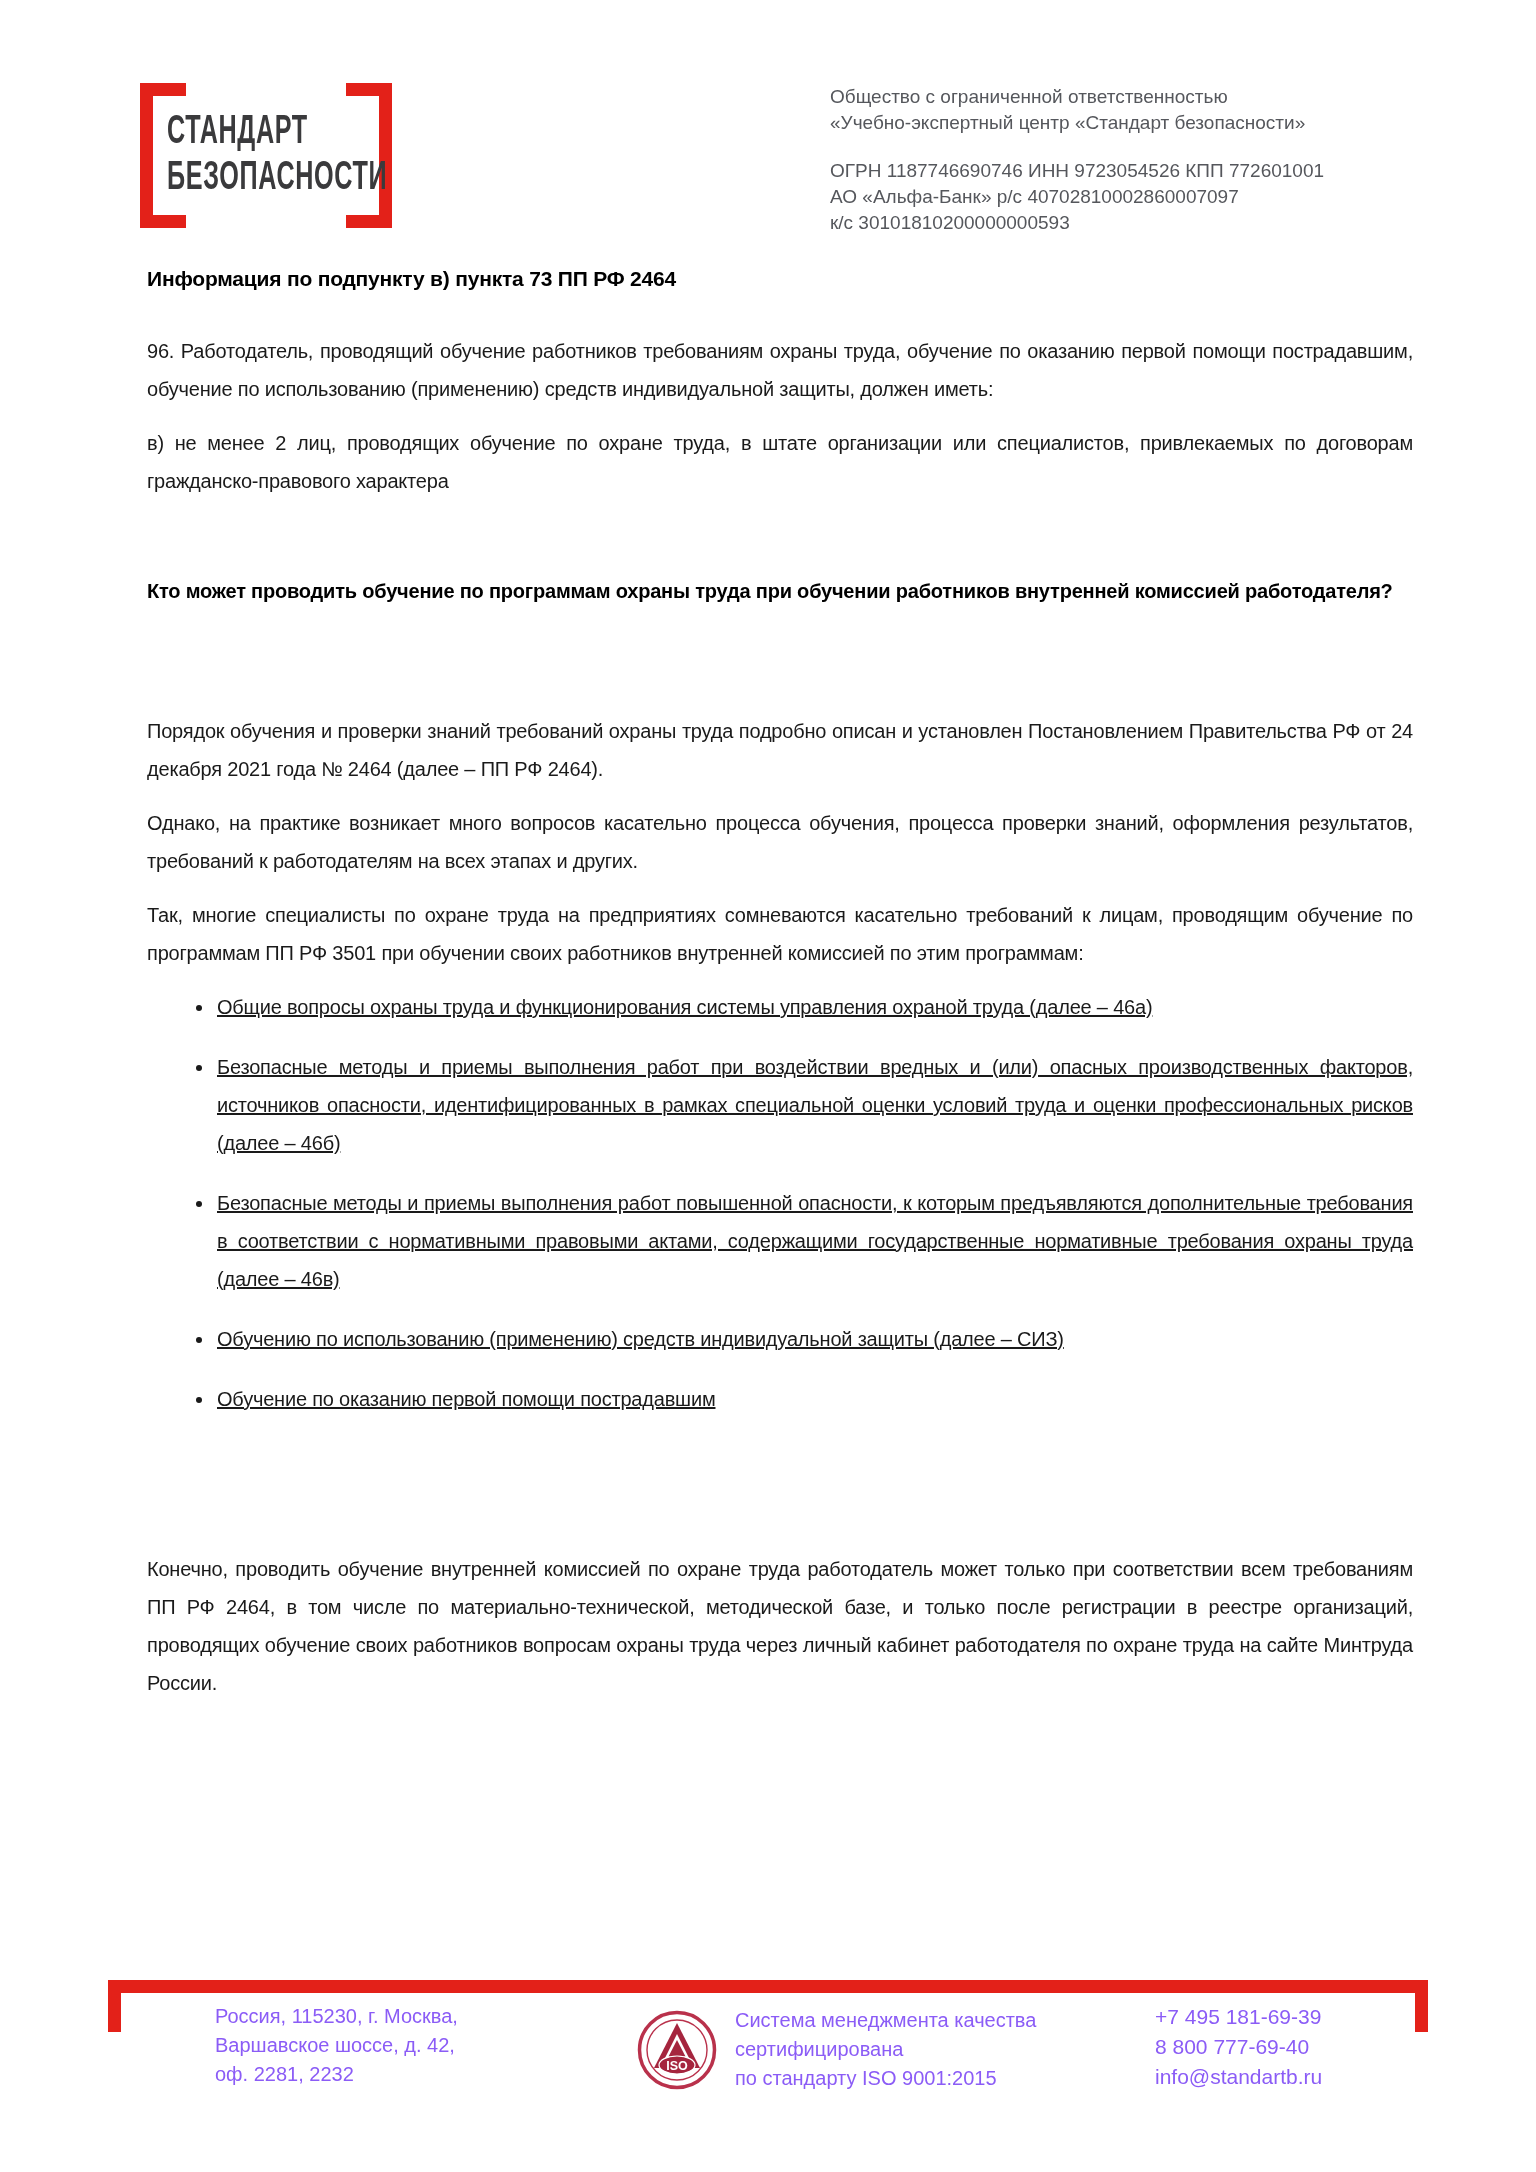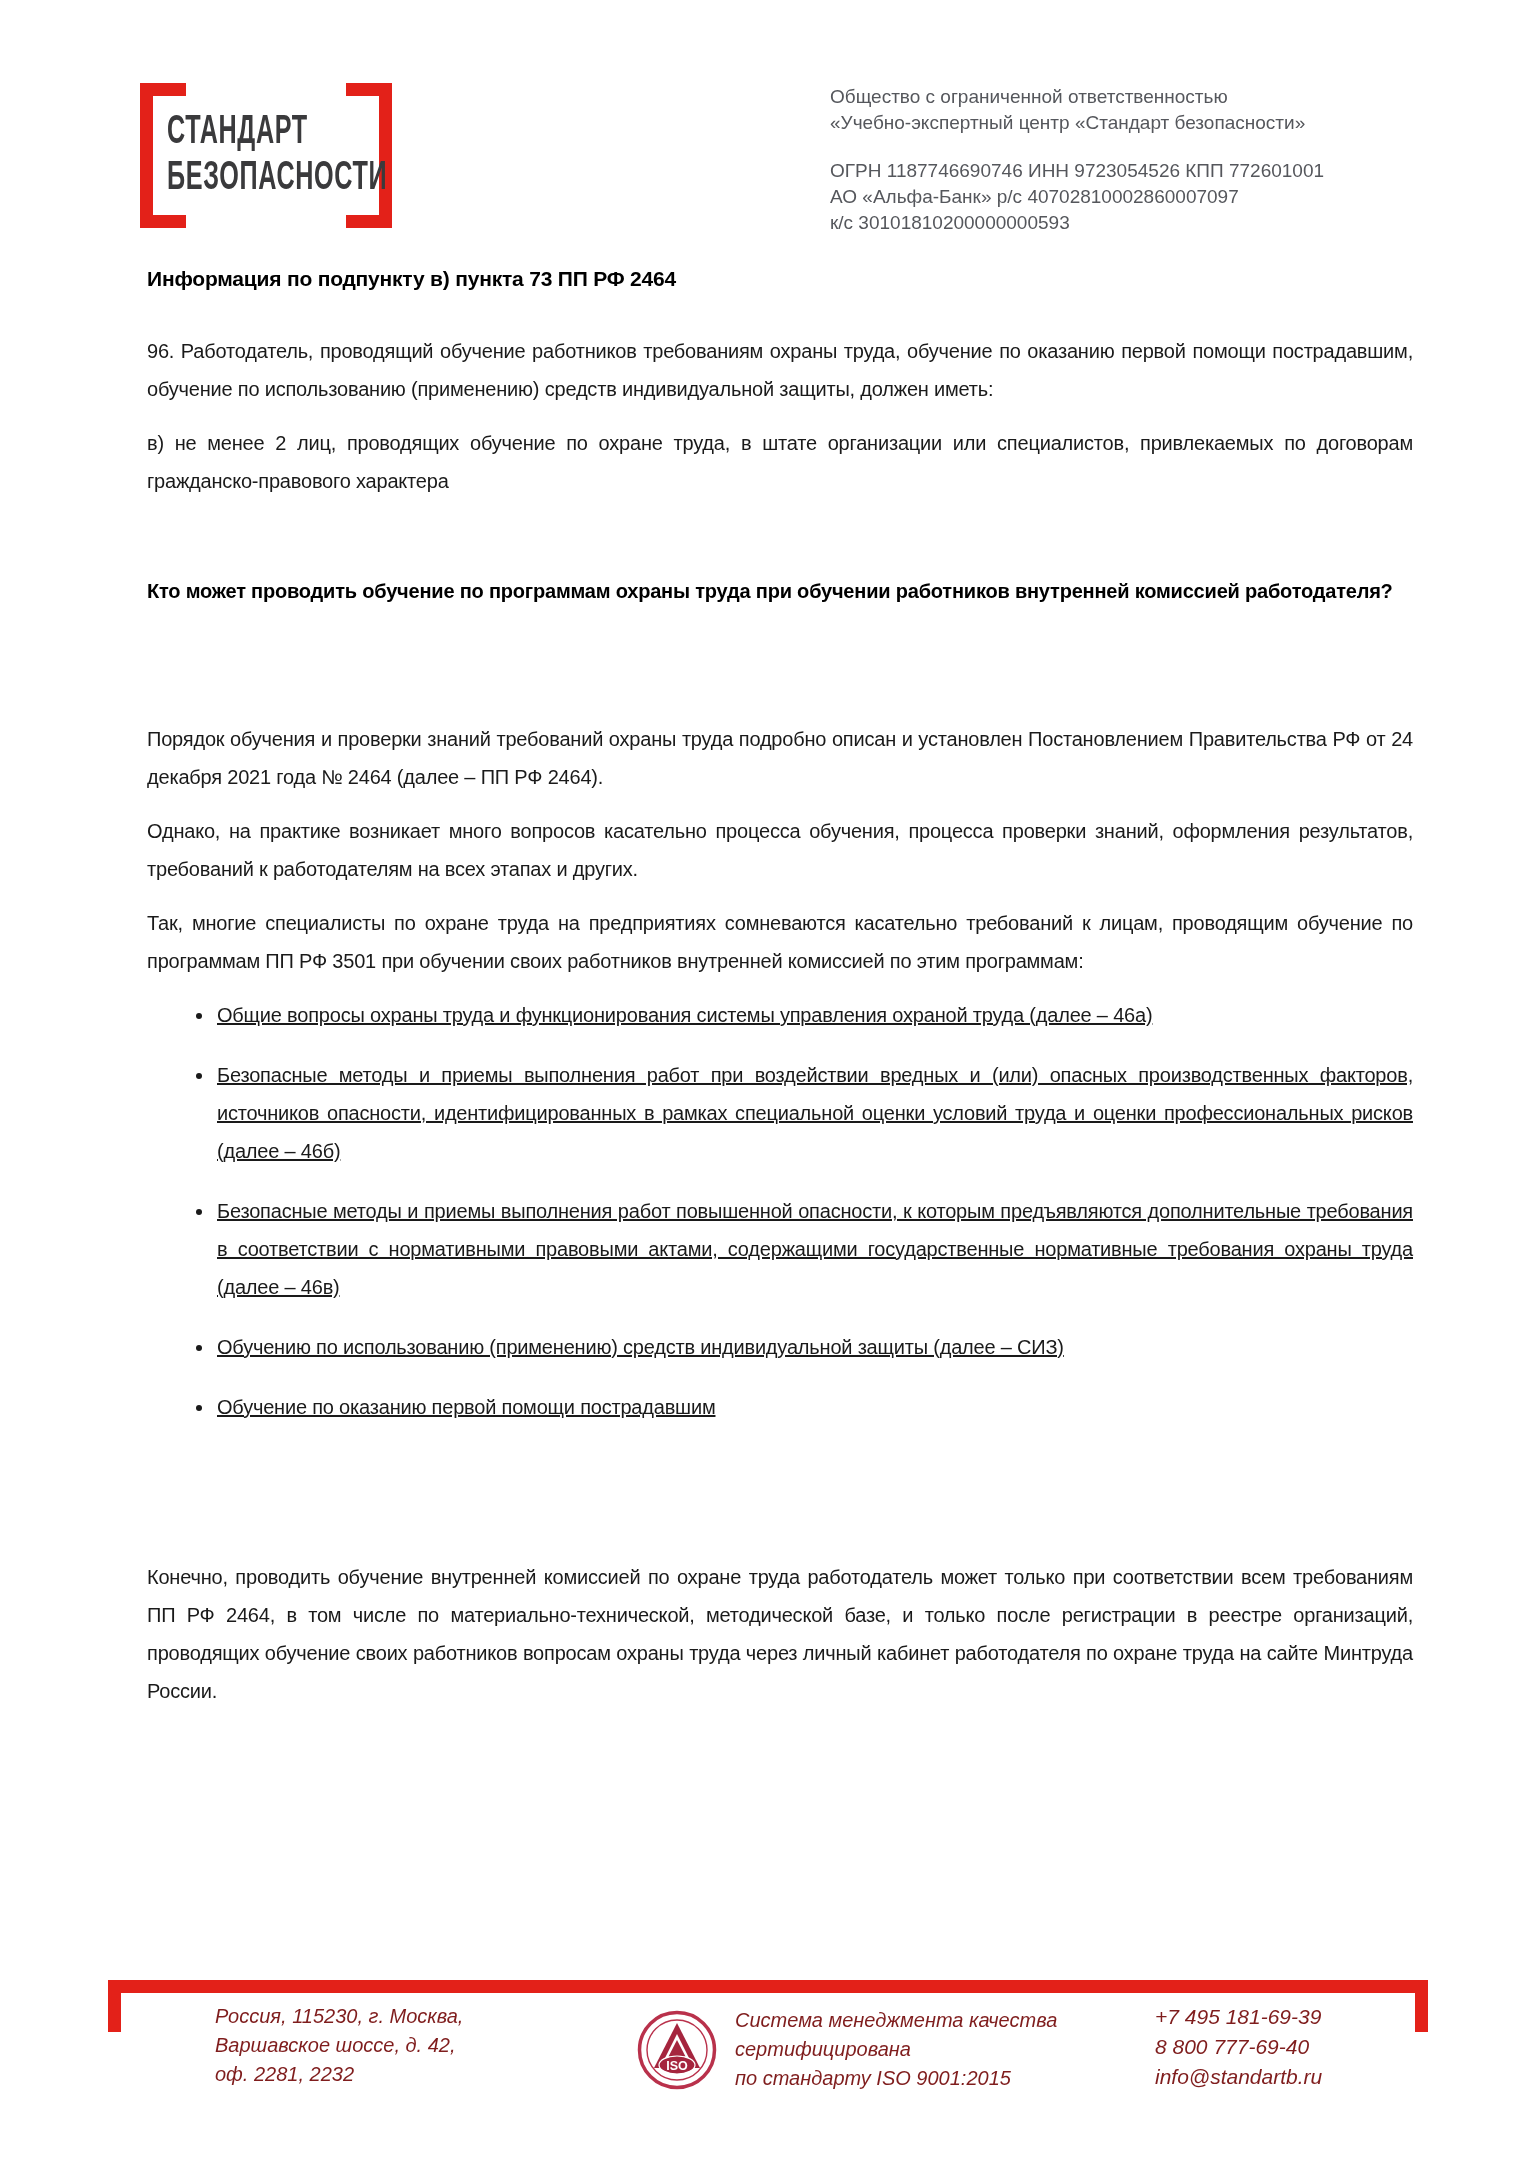--- a/index.html
+++ b/index.html
@@ -22,32 +22,32 @@
     font-size:19px;line-height:26px;color:#55575c;
   }
   .company .sp{height:22px;}
   
   .doc{
     position:absolute;left:147px;top:260px;width:1266px;
     font-size:20px;line-height:38px;letter-spacing:-0.2px;
   }
   .doc-title{font-size:21px;font-weight:700;margin:0 0 34px 0;color:#000;}
   .doc p{margin:16px 0 16px 0;text-align:justify;}
-  .q-heading{font-size:20px;font-weight:700;margin:0 0 16px 0;text-align:justify;color:#000;}
+  .q-heading{font-size:20px;font-weight:700;margin:0 0 8px 0;text-align:justify;color:#000;}
   .gap-1{height:56px;}
   .gap-2{height:78px;}
   .gap-3{height:94px;}
   .doc ul{margin:4px 0 0 0;padding-left:68px;}
   .doc li{margin:0 0 22px 0;text-align:justify;padding-left:2px;text-decoration:underline;}
   
   .footer-bracket{
     position:absolute;left:108px;top:1980px;width:1320px;height:52px;box-sizing:border-box;
     border-top:13px solid #e32119;border-left:13px solid #e32119;border-right:13px solid #e32119;
   }
-  .f-col{position:absolute;color:#7f1d1d;font-size:20px;line-height:29px;font-style:italic;}
+  .f-col{position:absolute;color:#8b5cf6;font-size:20px;line-height:29px;}
   .f-address{left:215px;top:2002px;}
   .f-iso-badge{position:absolute;left:637px;top:2010px;width:80px;height:80px;}
   .f-iso-text{left:735px;top:2006px;}
   .f-contacts{left:1155px;top:2002px;font-size:21px;line-height:30px;}
 </style>
 </head>
 <body>
 
 <div class="page">
 

